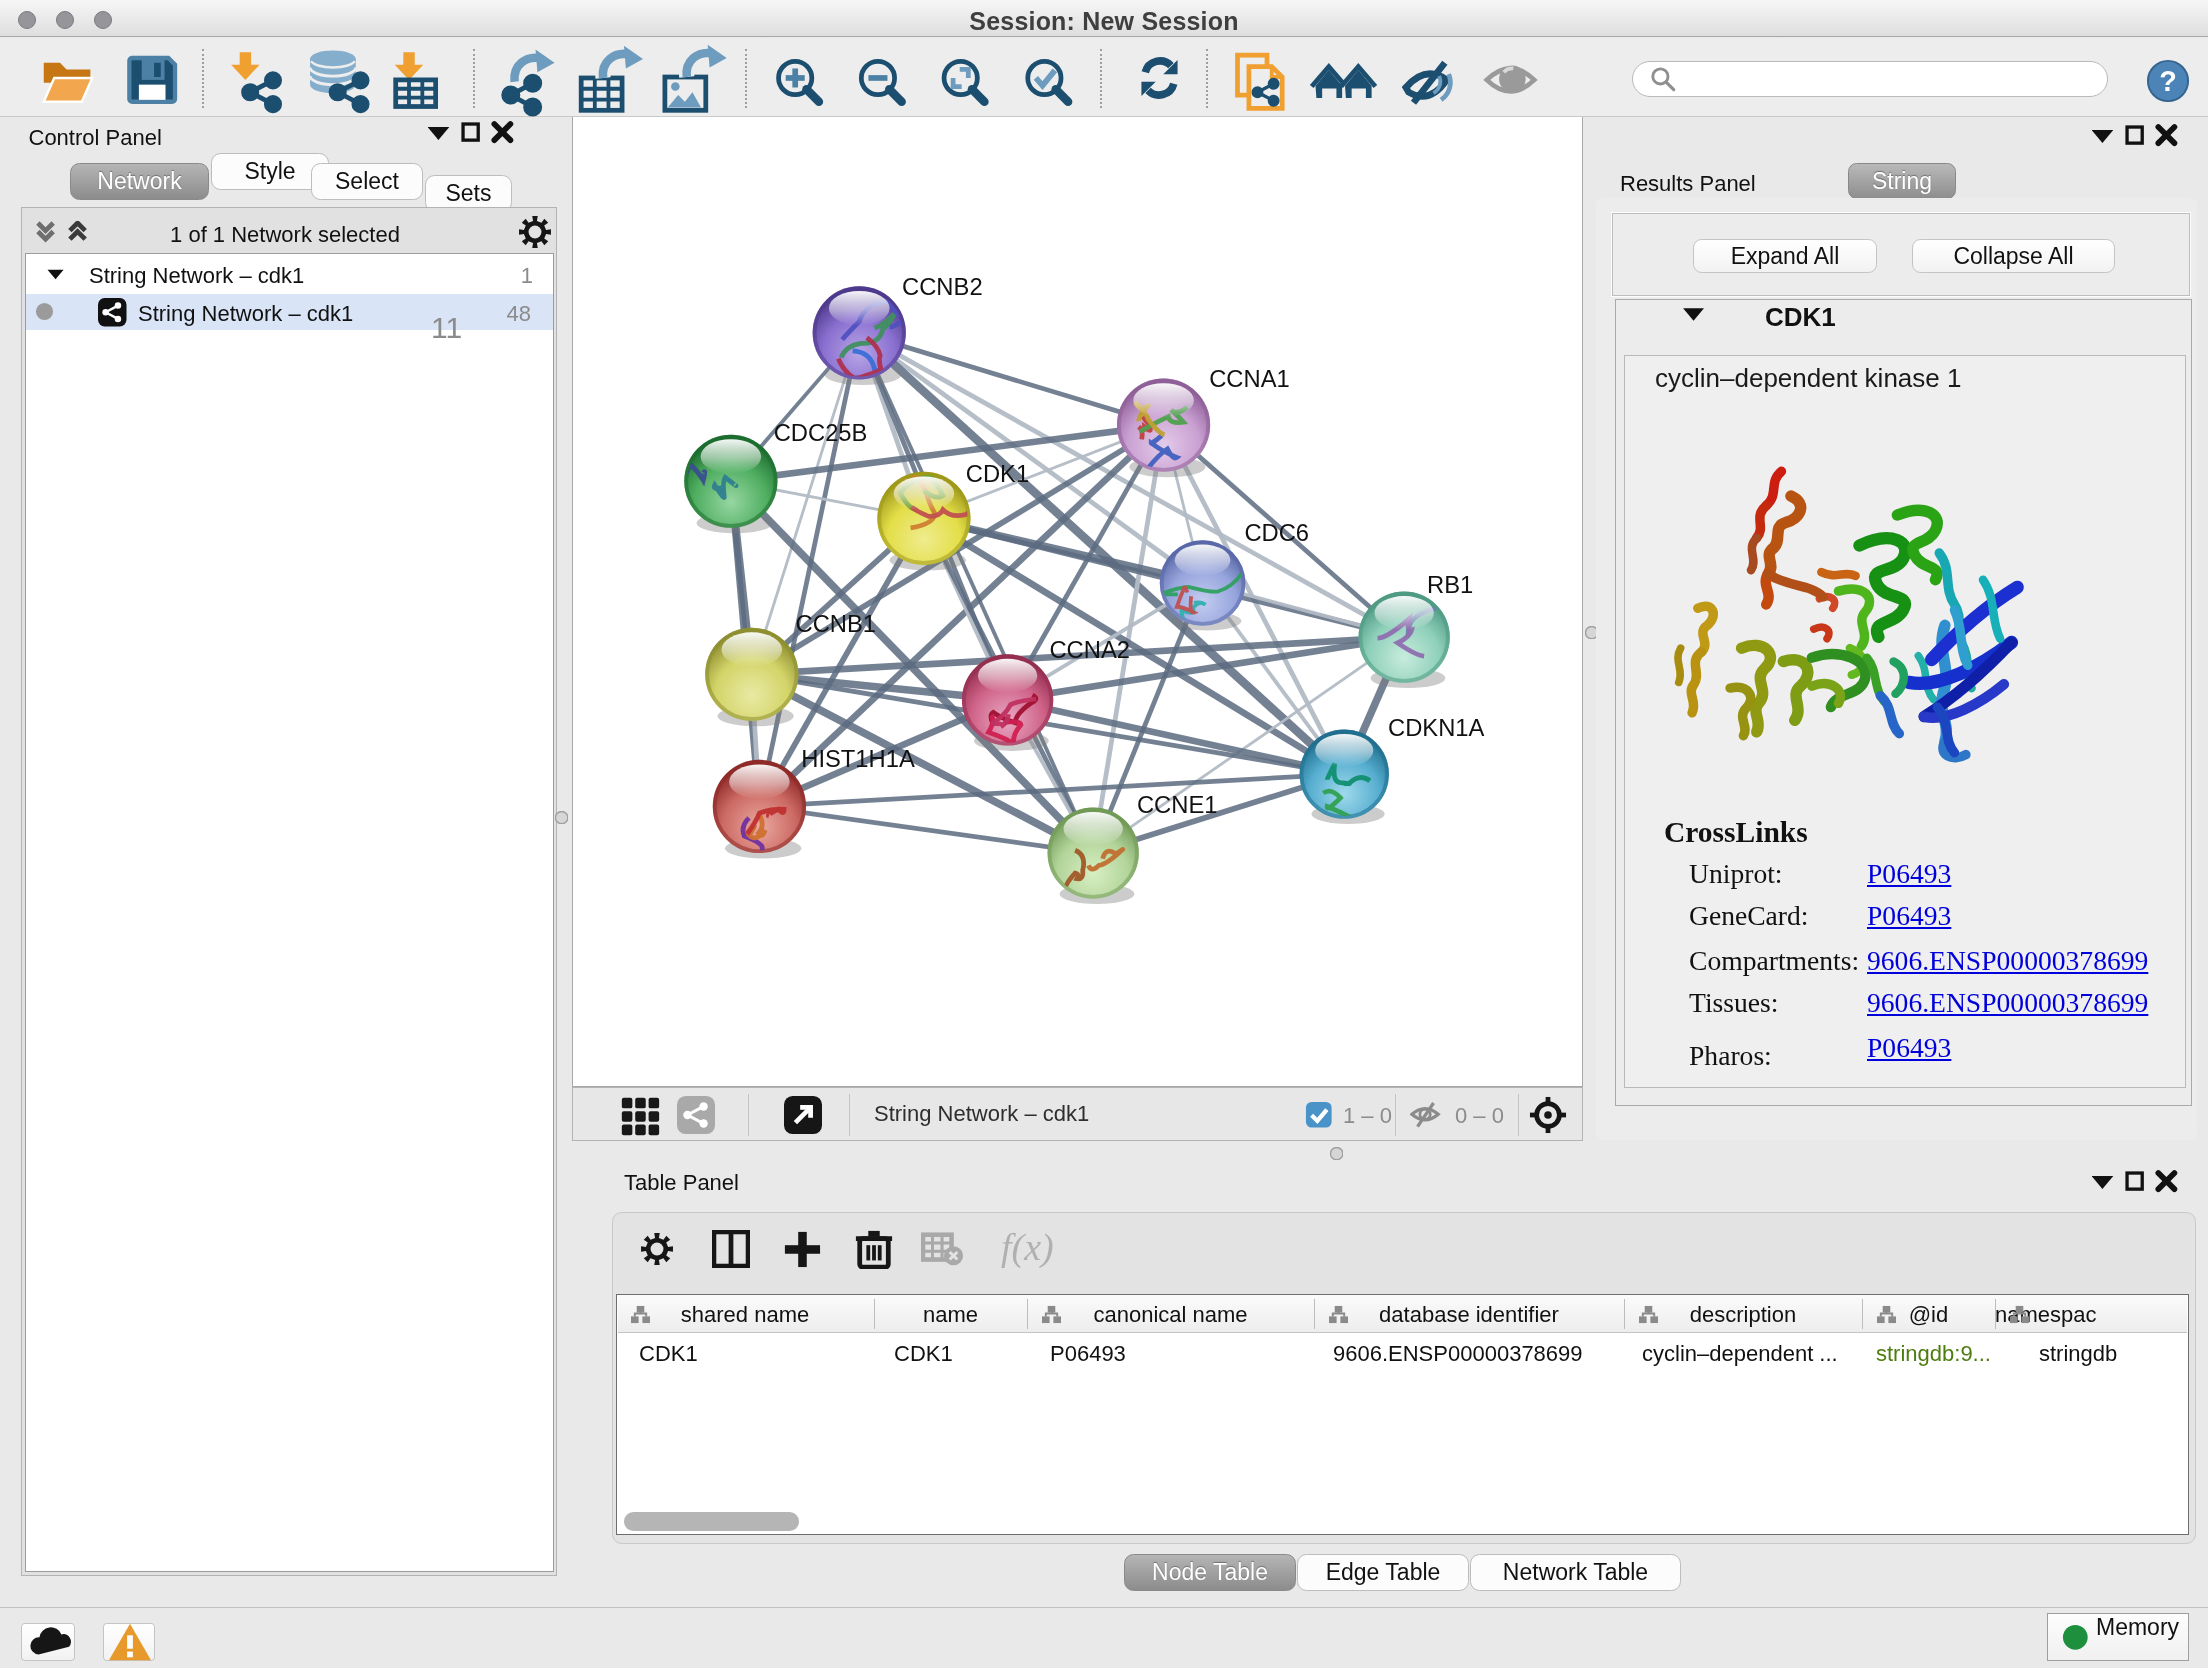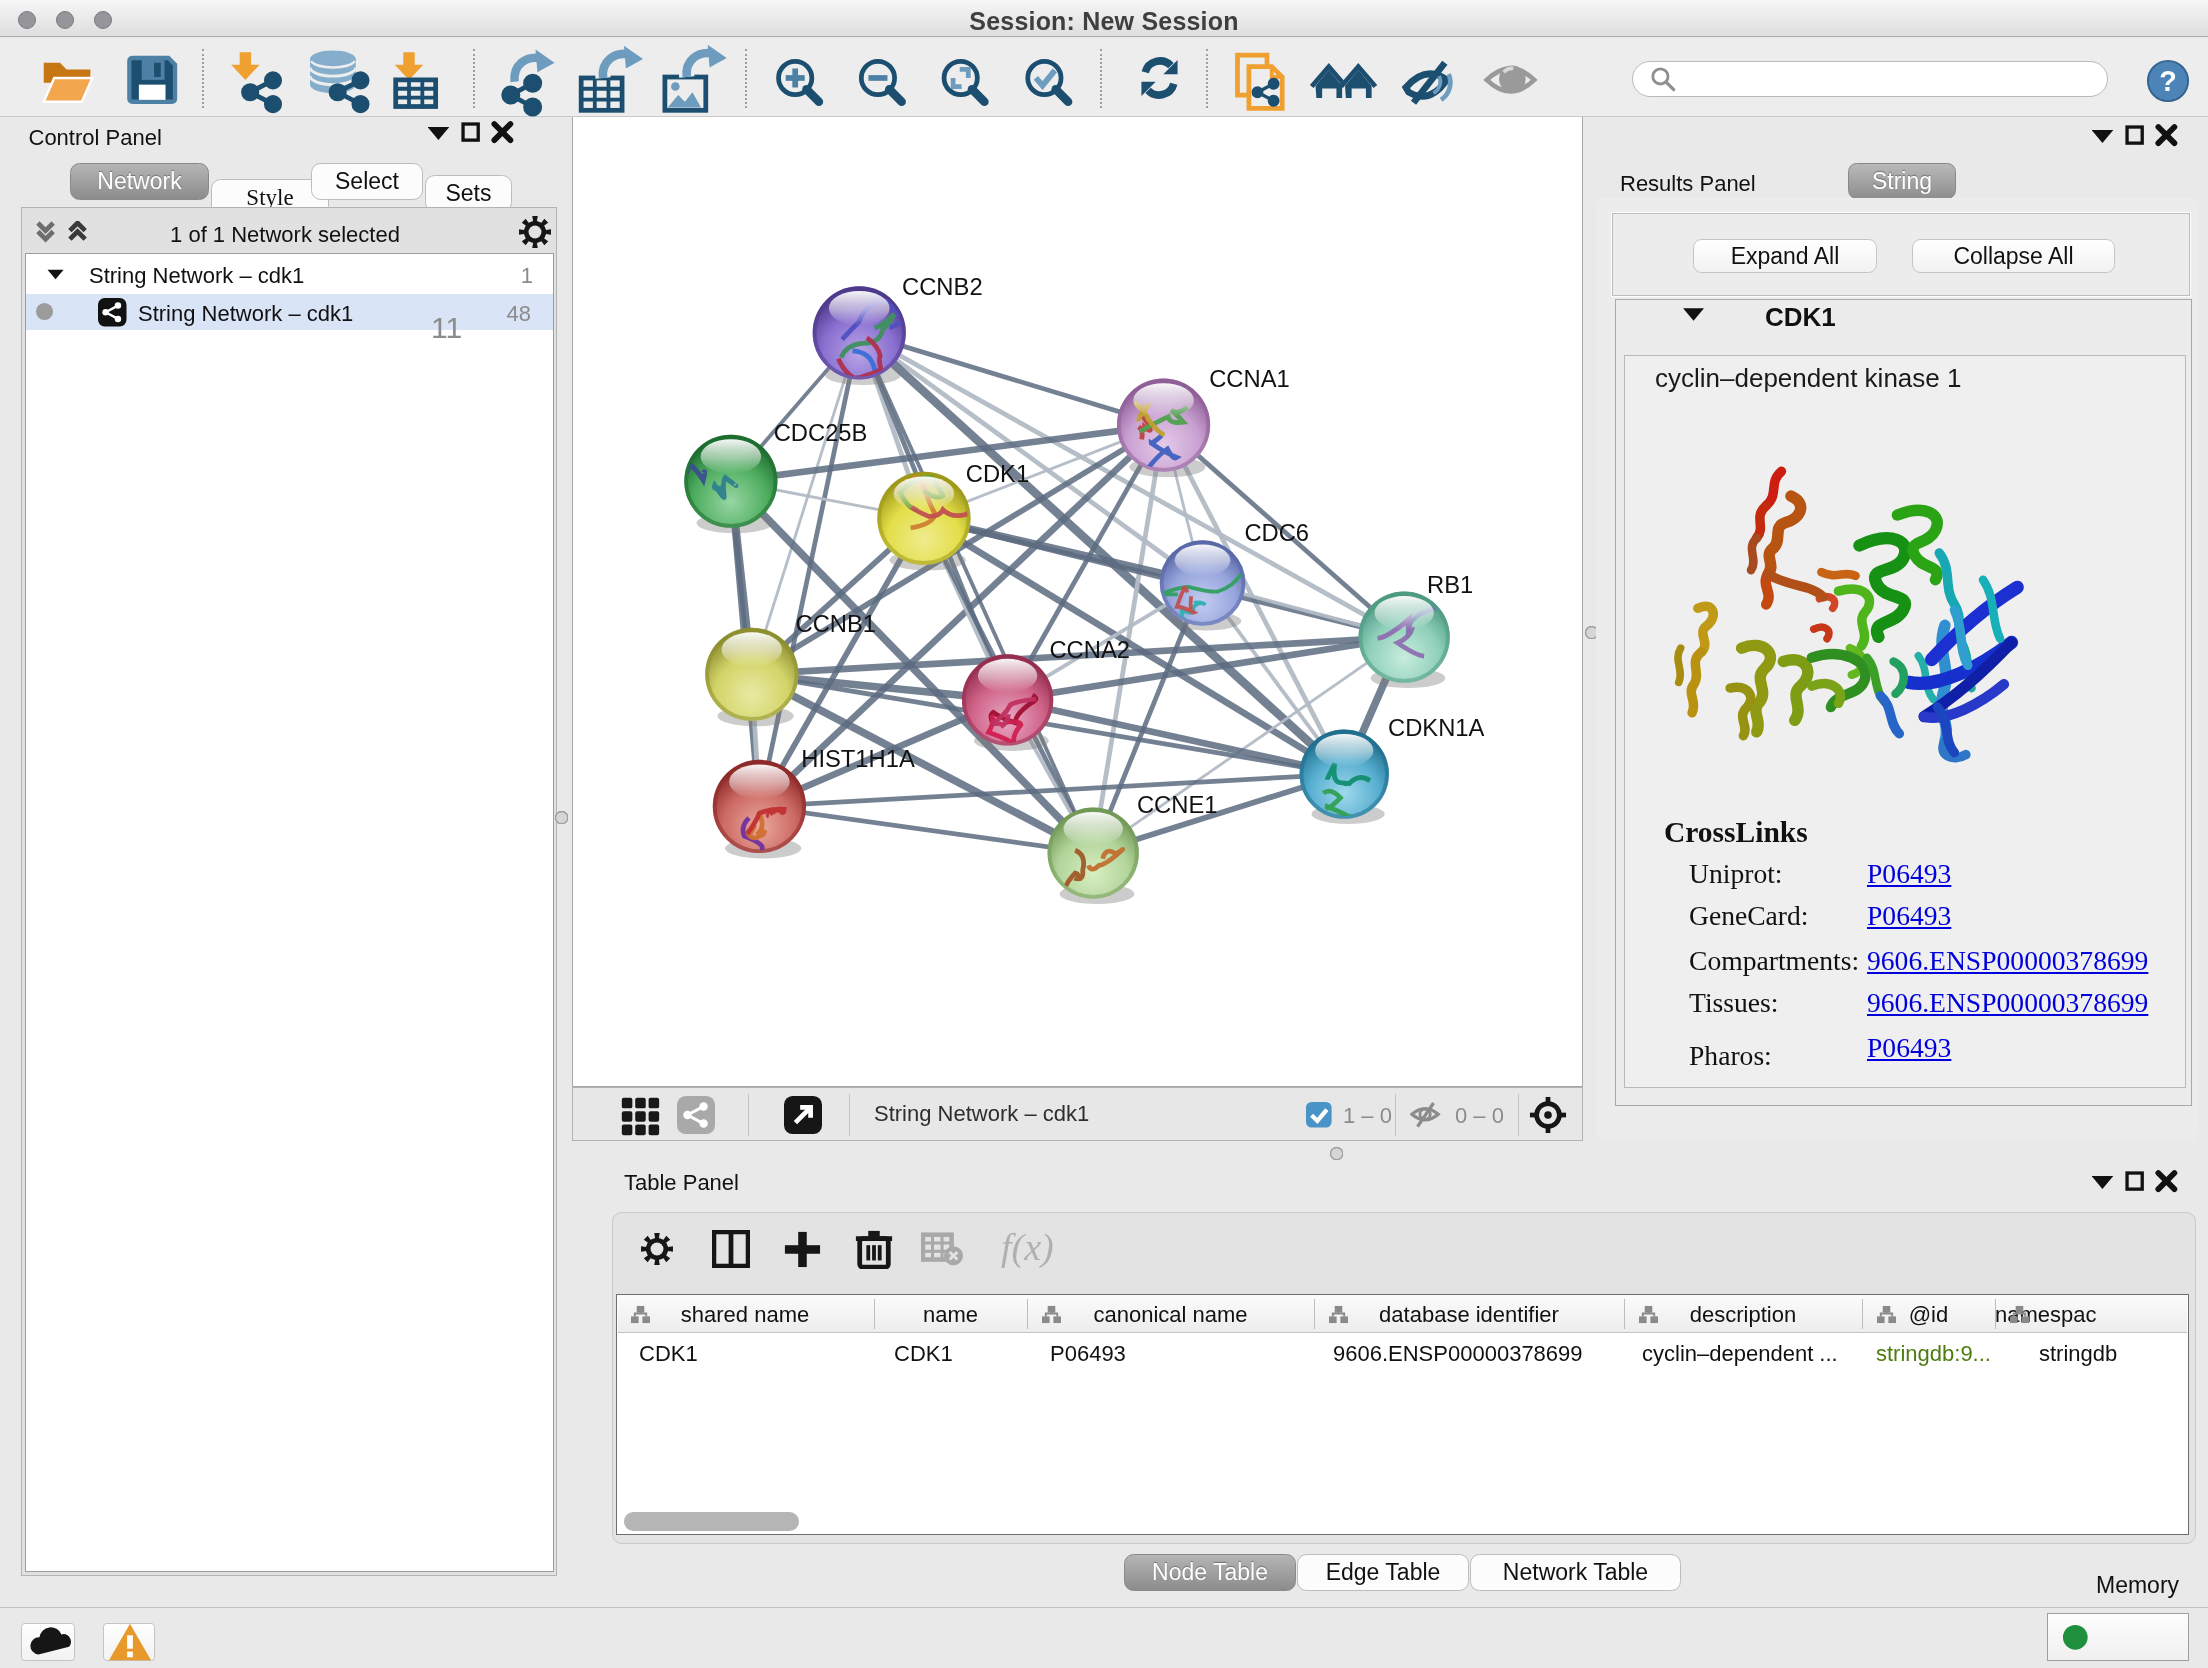--- a/index.html
+++ b/index.html
@@ -153,21 +153,21 @@
 <div class="abs ptitle" style="left:28.5px;top:125px;">Control Panel</div>
 <svg style="position:absolute;left:428px;top:121px;" width="90" height="25" viewBox="0 0 95 26">
     <path d="M-0.5,6.1000000000000005 L22.5,6.1000000000000005 L11,19.9 z" fill="#111"></path>
     <rect x="37" y="3" width="16" height="17" fill="none" stroke="#111" stroke-width="3.5"></rect>
     <g stroke="#111" stroke-width="6" stroke-linecap="round">
       <line x1="70" y1="3" x2="87" y2="20"></line>
       <line x1="87" y1="3" x2="70" y2="20"></line>
     </g>
   </svg>
 <div class="abs tab tabsel" style="left:70px;top:163px;width:139px;">Network</div>
-<div class="abs tab" style="left:211px;top:179px;width:118px;font-family:Liberation Serif, serif;">Style</div>
+<div class="abs tab" style="left:211px;top:153px;width:118px;">Style</div>
 <div class="abs tab" style="left:311px;top:163px;width:112px;">Select</div>
 <div class="abs tab" style="left:425px;top:175px;width:87px;">Sets</div>
 <div class="abs" style="left:21px;top:207px;width:536px;height:1369px;background:#e1e1e1;border:1.9px solid #b3b3b3;"></div>
 <svg style="position:absolute;left:36px;top:221px;" width="21" height="23" viewBox="0 0 22 24">
     <g fill="none" stroke="#6e6e6e" stroke-width="5">
       <path d="M2,2 l8,8 l8,-8"></path>
       <path d="M2,11 l8,8 l8,-8"></path>
     </g>
   </svg>
 <svg style="position:absolute;left:68px;top:221px;" width="21" height="23" viewBox="0 0 22 24">
@@ -710,13 +710,13 @@
 <div class="abs btn" style="left:103px;top:1623px;width:52px;height:38px;border-radius:3.8px;"></div>
 <svg style="position:absolute;left:107px;top:1620px;" width="46" height="44" viewBox="0 0 48 46">
     <path d="M24,4 L46,42 H2 z" fill="#e8992c"></path>
     <rect x="21" y="16" width="6" height="14" fill="#fff"></rect>
     <rect x="21" y="33" width="6" height="6" fill="#fff"></rect>
   </svg>
 <div class="abs" style="left:2047px;top:1613px;width:142px;height:48px;background:linear-gradient(#fdfdfd,#f0f0f0);border:1.9px solid #9f9f9f;"></div>
 <svg style="position:absolute;left:2062px;top:1624px;" width="28.5" height="28.5" viewBox="0 0 30 30">
     <circle cx="14" cy="14" r="13" fill="#1e8f3c"></circle>
   </svg>
-<div class="abs" style="left:2096px;top:1572px;font-size:23px;color:#111;">Memory</div>
+<div class="abs" style="left:2096px;top:1614px;font-size:23px;color:#111;">Memory</div>
 
 </body></html>

